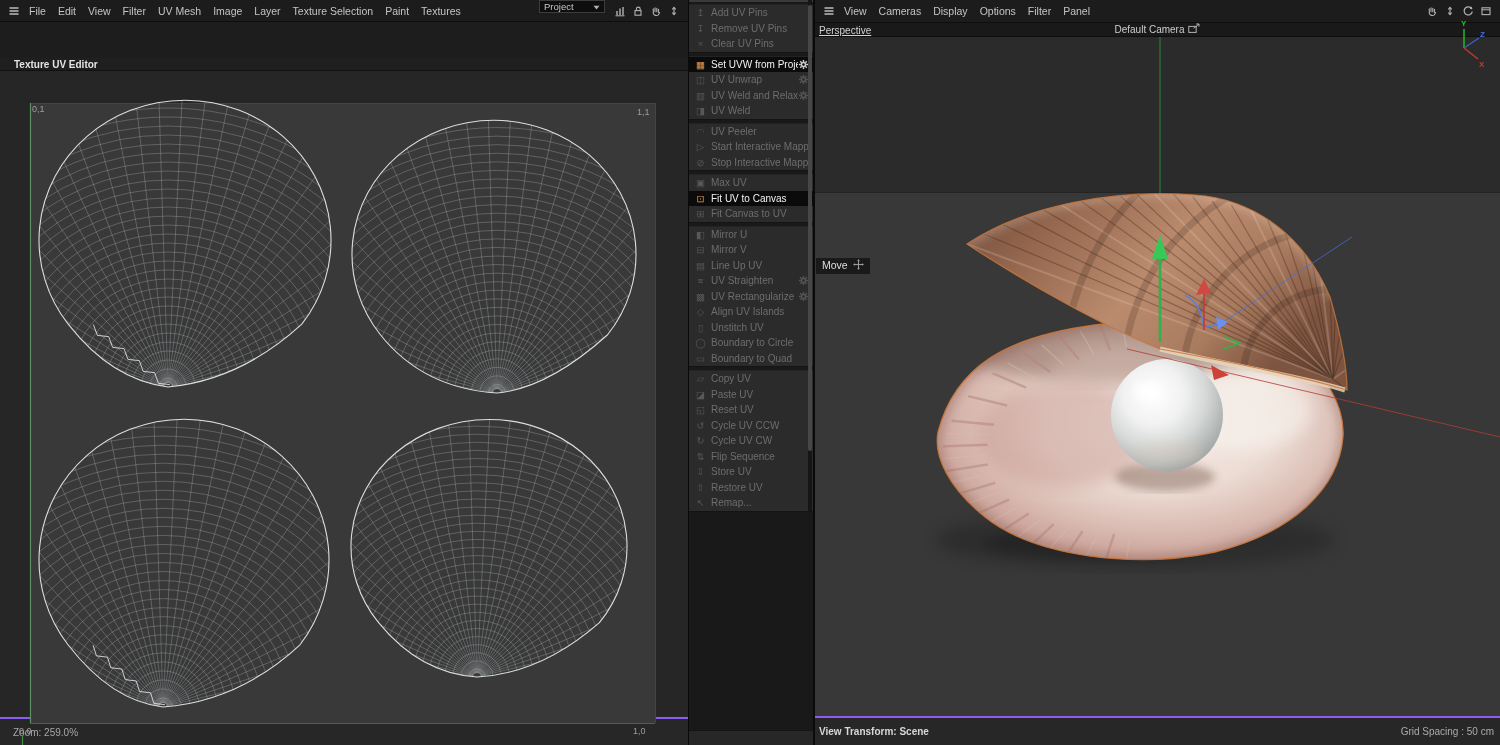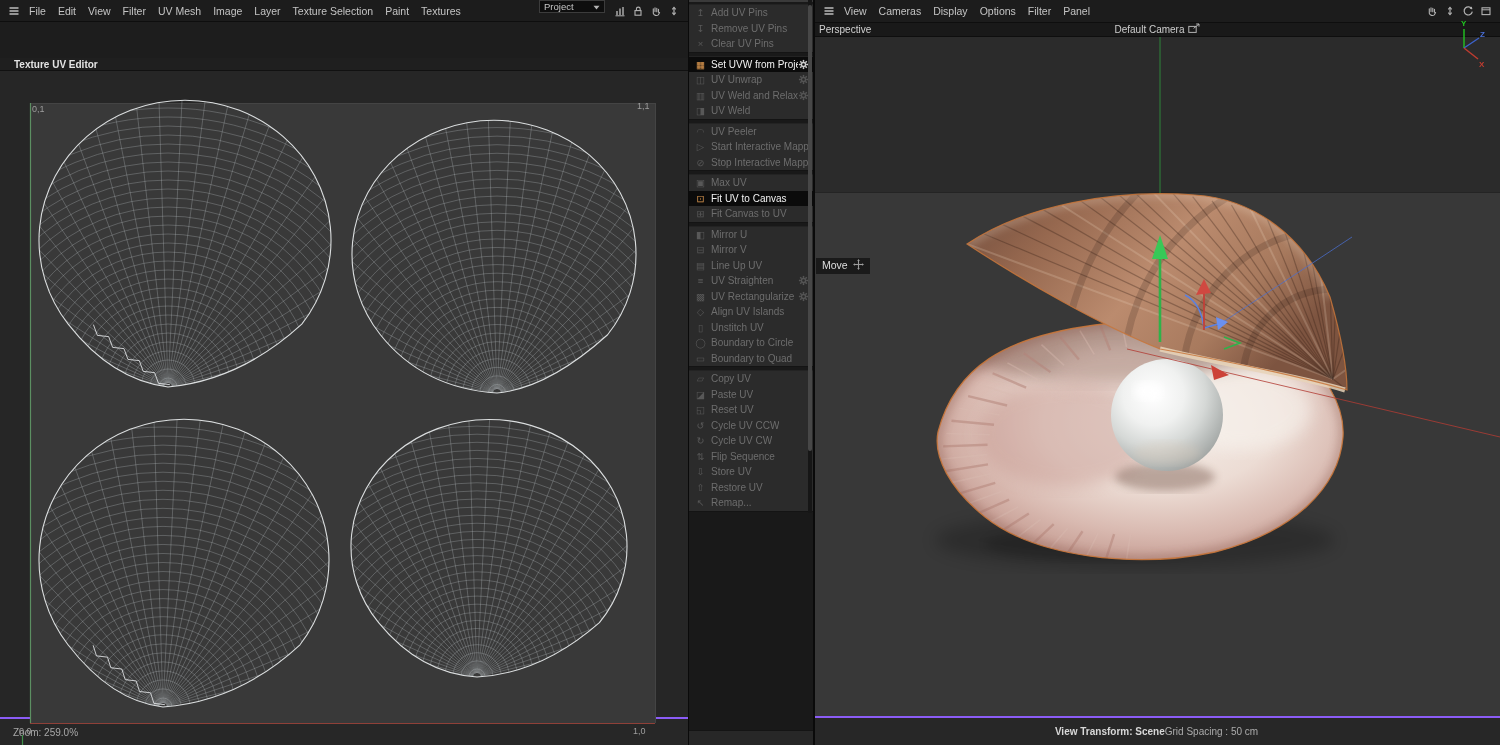--- a/index.html
+++ b/index.html
@@ -46,29 +46,29 @@
   .uv-row.sel { background:#0b0b0b; color:#f2f2f2; }
   .uv-row.sel .ico { color:#e09a50; }
   .gear { margin-left:auto; display:flex; align-items:center; }
   .sb-track { position:absolute; right:1px; top:0; width:4px; height:513px; background:#161616; }
   .sb-thumb { position:absolute; right:1px; top:5px; width:4px; height:446px; background:#474747; border-radius:2px; }
   #mid-status { height:15px; background:#272727; border-top:1px solid #141414; }
 
   
   #viewport { width:685px; display:flex; flex-direction:column; position:relative; }
   .vp-header { height:14px; background:#191919; border-bottom:1px solid #0e0e0e; position:relative;
-               display:flex; align-items:center; padding-left:4px; font-size:10px; color:#d2d2d2; }
+               display:flex; align-items:flex-end; padding-left:4px; font-size:10px; color:#d2d2d2;text-decoration:underline; }
   .camera-label { position:absolute; left:50%; transform:translateX(-50%);
                   display:flex; align-items:center; gap:3px; color:#cdcdcd; }
   #vp-scene { position:relative; height:700px; background:#383838; overflow:hidden; }
   #scene { position:absolute; left:0; top:0; }
   .move-chip { position:absolute; left:1px; top:221px; background:#1a1a1a; color:#dedede;
                font-size:10.5px; padding:1px 6px 2px 6px; display:flex; align-items:center; gap:5px; }
   #axis-gizmo { position:absolute; right:14px; top:17px; z-index:5; }
-  .vp-status { justify-content:center; padding:0 6px 0 4px; }
+  .vp-status { justify-content:space-between; padding:0 6px 0 4px; }
   .vp-status .vt { font-weight:bold; color:#d8d8d8; }
   .vp-status .gs { color:#ababab; }
 </style>
 </head>
 <body>
 
 <div id="app">
 
   <div id="left-pane">
     <div class="menubar">
@@ -431,21 +431,21 @@
             <line x1="480.2112699007645" y1="603.6151005001375" x2="701.5641041604582" y2="439.22397797461747" stroke="rgba(188,193,199,0.5)" stroke-width="0.6"></line>
             <line x1="480.3921923846257" y1="603.8803229430672" x2="714.2160134568752" y2="457.77098340868736" stroke="rgba(188,193,199,0.5)" stroke-width="0.6"></line>
             <line x1="480.5512615405456" y1="604.1592008608645" x2="725.3397195303539" y2="477.2729162002605" stroke="rgba(188,193,199,0.5)" stroke-width="0.6"></line>
             <line x1="480.687452606354" y1="604.4499376541916" x2="734.8635607623352" y2="497.60414015761717" stroke="rgba(188,193,199,0.5)" stroke-width="0.6"></line>
             <line x1="480.7998882060986" y1="604.7506603259511" x2="742.7261822524756" y2="518.6336765937577" stroke="rgba(188,193,199,0.5)" stroke-width="0.6"></line>
             <line x1="480.8878440023142" y1="605.0594315475896" x2="748.8769310818309" y2="540.226048122943" stroke="rgba(188,193,199,0.5)" stroke-width="0.6"></line>
           </g>
           <path d="M 477 606 Q 420 602.46 378.6 551.66 A 138 127 0 1 1 599.4 551.66 Q 541.44 602.46 477 606 Z" fill="none" stroke="rgba(236,239,241,0.9)" stroke-width="1.1"></path>
         </svg>
       <div class="corner-label" style="left:13px;top:33px;margin-left:19px;">0,1</div>
-      <div class="corner-label" style="left:637px;top:30px;">1,1</div>
+      <div class="corner-label" style="left:637px;top:36px;">1,1</div>
       <div class="corner-label" style="left:19px;top:655px;">0,0</div>
       <div class="corner-label" style="left:633px;top:655px;">1,0</div>
       <div id="u-axis-label" style="left:41px;top:674px;">U</div>
     </div>
 
     <div class="statusbar" id="left-status">
       <span>Zoom: 259.0%</span>
     </div>
   </div>
 

